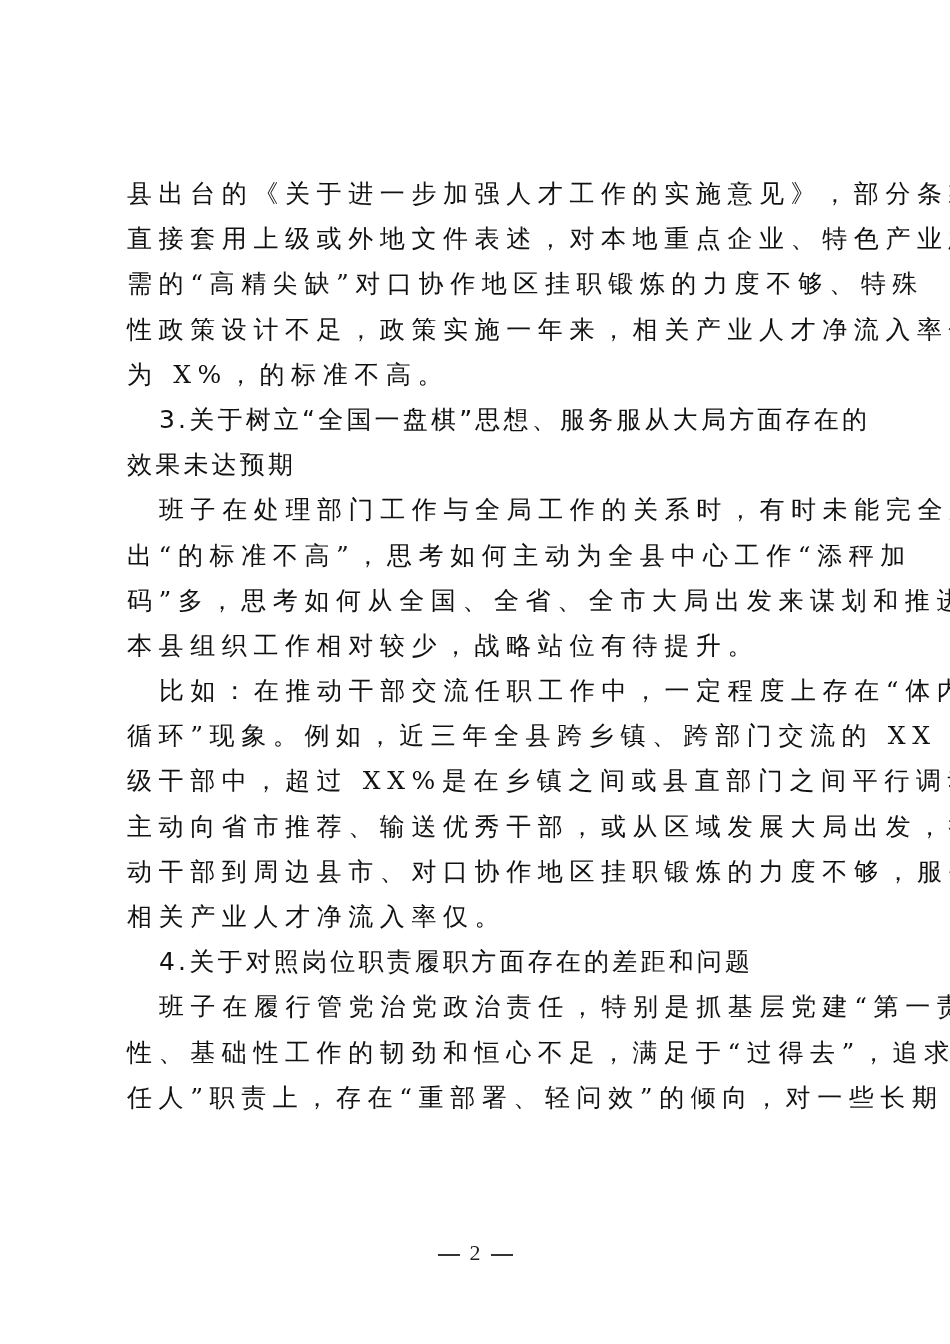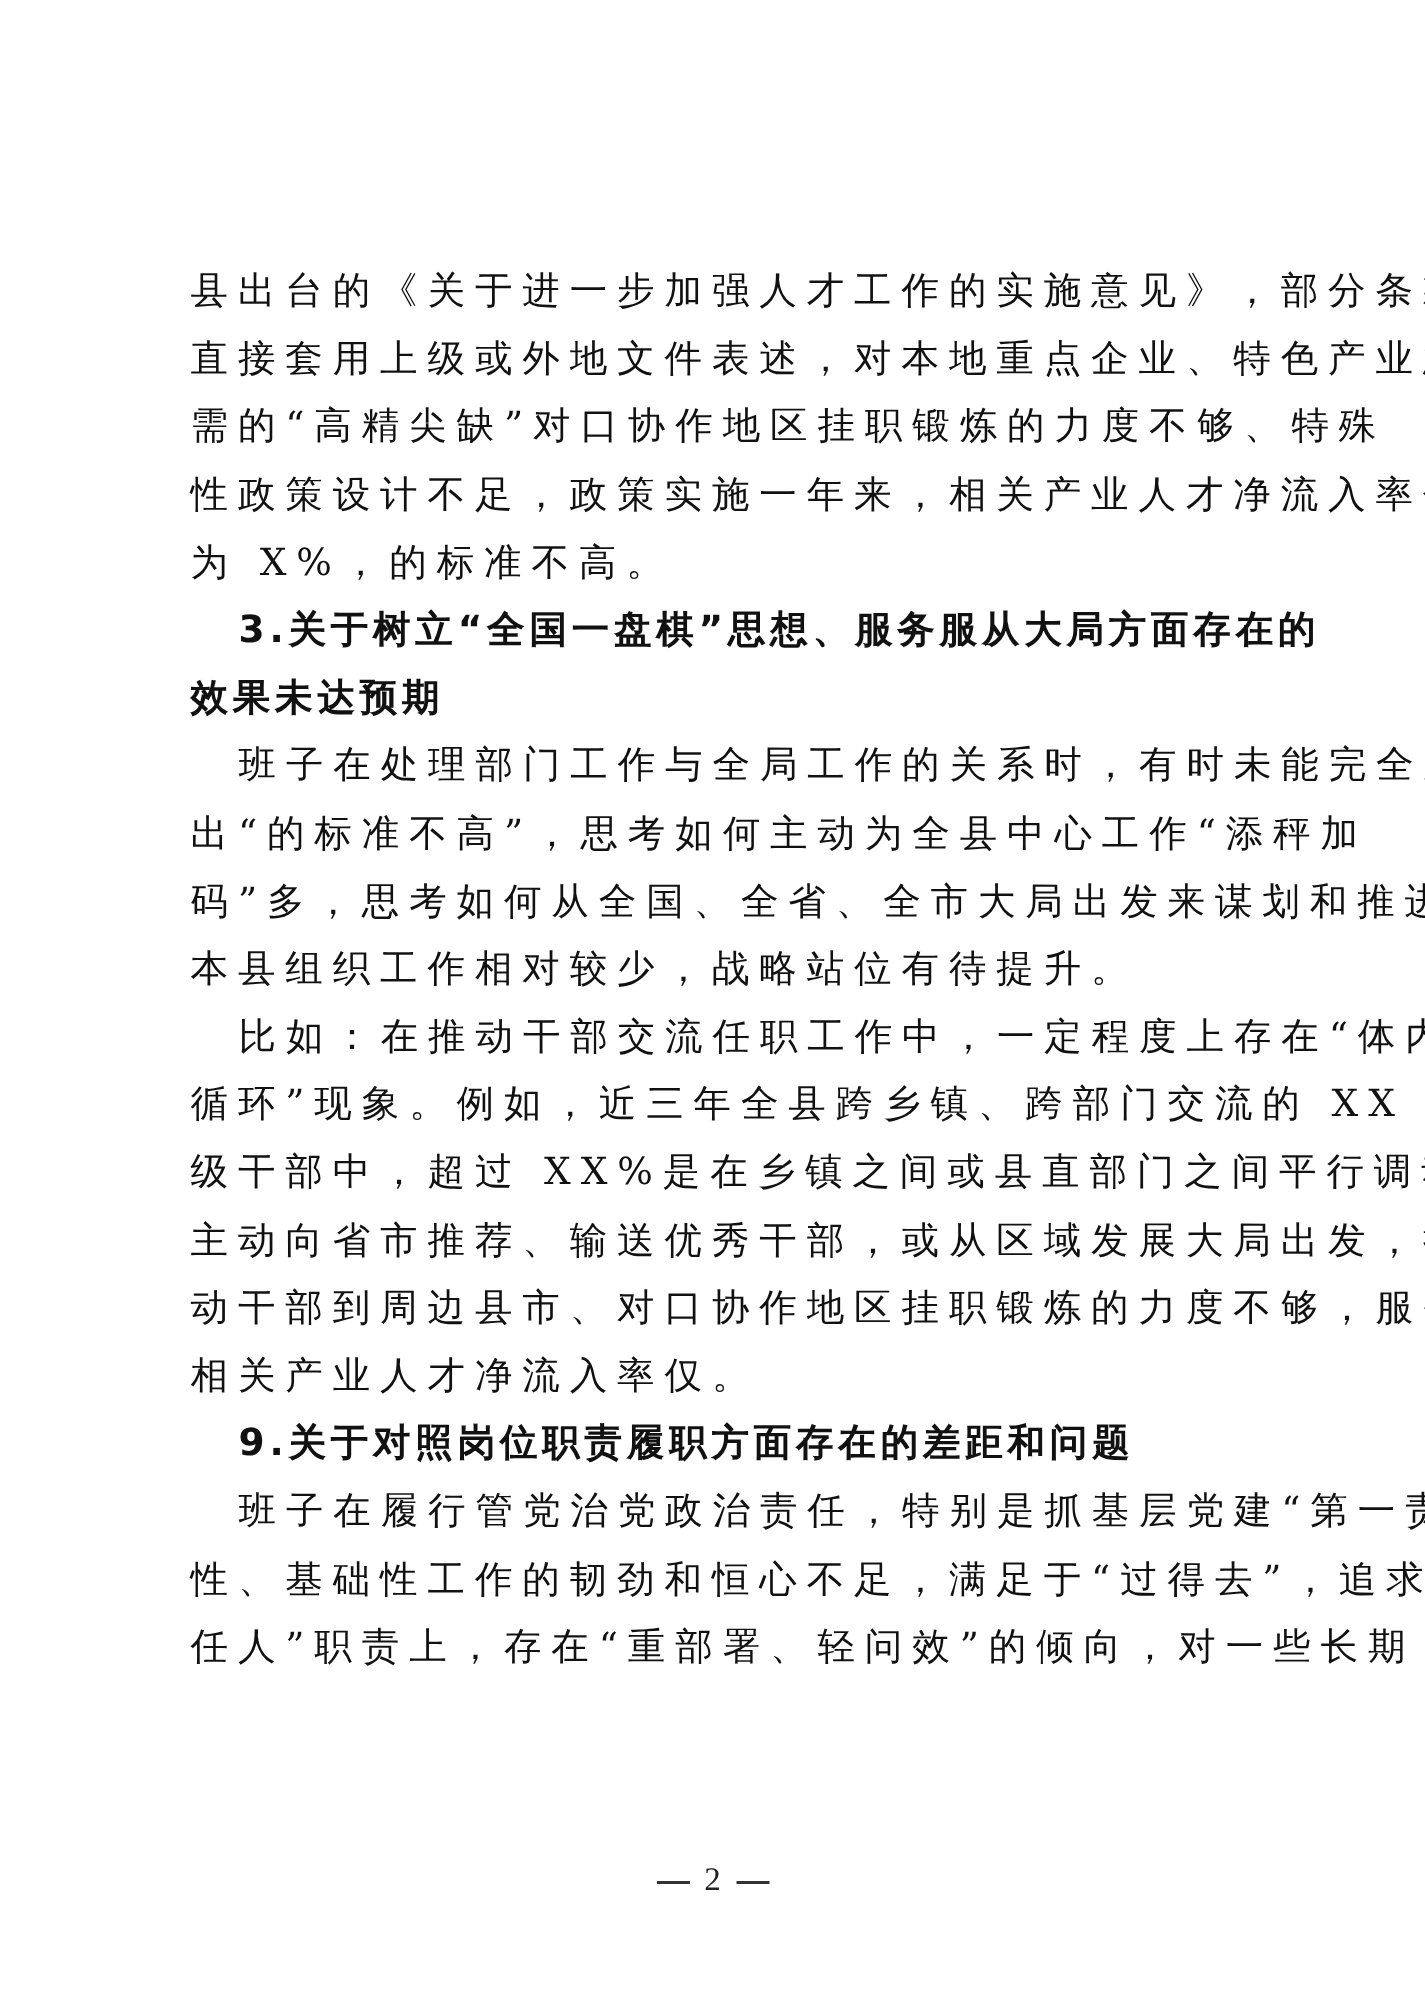--- a/index.html
+++ b/index.html
@@ -35,21 +35,21 @@
       font-size: 25px;
       letter-spacing: 6.6px;
       white-space: nowrap;
       overflow: visible;
     }
     .indent {
       padding-left: 32px;
     }
     .heading {
       font-family: "DejaVu Sans", "Liberation Sans", sans-serif;
-      font-weight: bold;
+      font-weight: normal;
       letter-spacing: 3.2px;
     }
     .footer {
       position: absolute;
       left: 0;
       width: 950px;
       top: 1240px;
       text-align: center;
       font-family: "Liberation Serif", "DejaVu Serif", serif;
       font-size: 22px;
@@ -83,21 +83,21 @@
     <div class="line">码”多，思考如何从全国、全省、全市大局出发来谋划和推进</div>
     <div class="line">本县组织工作相对较少，战略站位有待提升。</div>
 
     <div class="line indent">比如：在推动干部交流任职工作中，一定程度上存在“体内</div>
     <div class="line">循环”现象。例如，近三年全县跨乡镇、跨部门交流的 XX 名科</div>
     <div class="line">级干部中，超过 XX%是在乡镇之间或县直部门之间平行调动，</div>
     <div class="line">主动向省市推荐、输送优秀干部，或从区域发展大局出发，推</div>
     <div class="line">动干部到周边县市、对口协作地区挂职锻炼的力度不够，服务</div>
     <div class="line">相关产业人才净流入率仅。</div>
 
-    <div class="line heading indent">9.关于对照岗位职责履职方面存在的差距和问题</div>
+    <div class="line heading indent">4.关于对照岗位职责履职方面存在的差距和问题</div>
 
     <div class="line indent">班子在履行管党治党政治责任，特别是抓基层党建“第一责</div>
     <div class="line">性、基础性工作的韧劲和恒心不足，满足于“过得去”，追求</div>
     <div class="line">任人”职责上，存在“重部署、轻问效”的倾向，对一些长期</div>
   </div>
 
   <div class="footer">
     <span class="dash"></span><span>2</span><span class="dash"></span>
   </div>
 </div>

